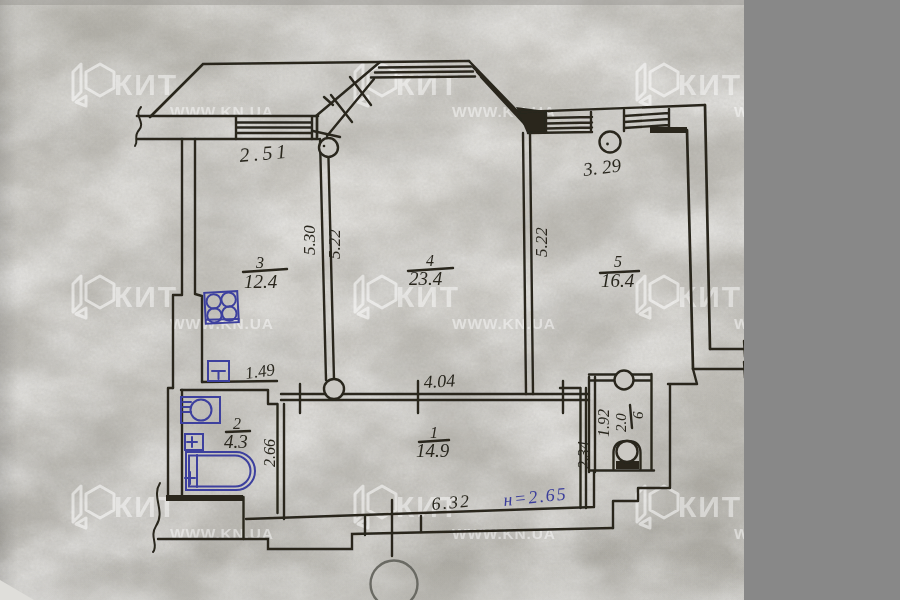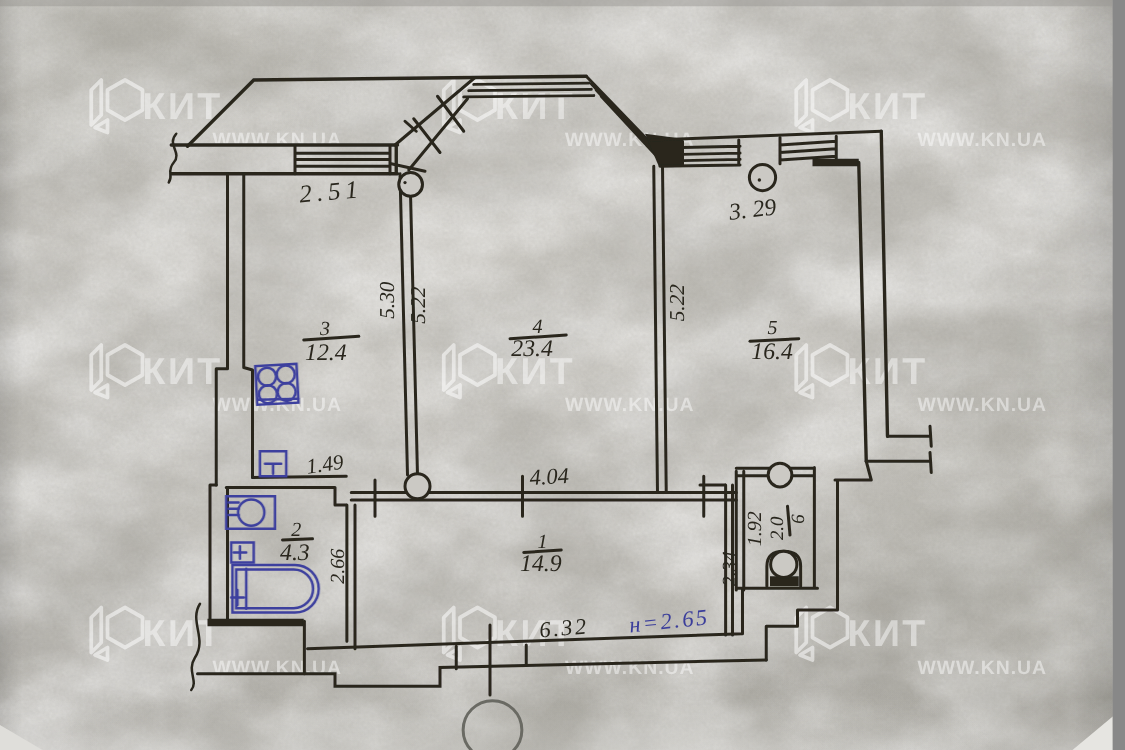--- a/index.html
+++ b/index.html
@@ -1,16 +1,16 @@
 <!DOCTYPE html>
 <html><head>
 <meta charset="utf-8">
 <style>
   html,body{margin:0;padding:0;background:#888;}
-  #page{width:890px;height:600px;position:relative;overflow:hidden;
+  #page{width:744px;height:600px;position:relative;overflow:hidden;
         font-family:"Liberation Serif",serif;}
 </style>
 </head>
 <body>
 <div id="page">
 <svg width="900" height="600" viewBox="0 0 900 600">
 <defs>
   <radialGradient id="paper1" cx="45%" cy="30%" r="85%">
     <stop offset="0%" stop-color="#d7d5d0"></stop>
     <stop offset="55%" stop-color="#ceccc7"></stop>

